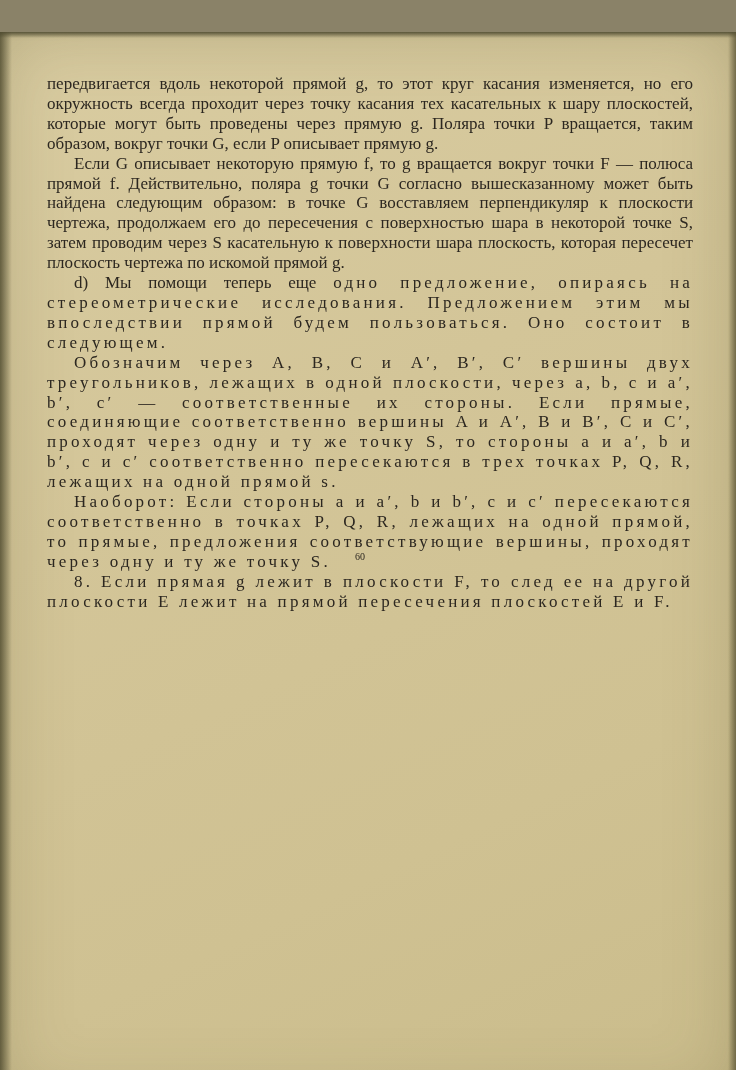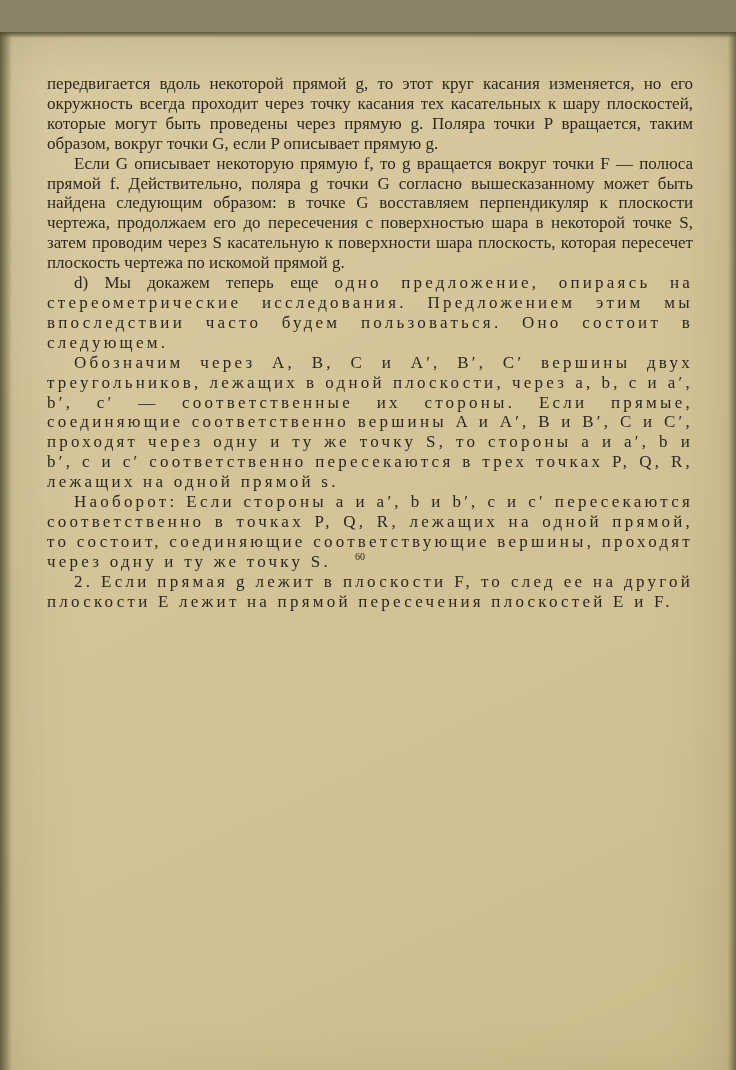--- a/index.html
+++ b/index.html
@@ -51,23 +51,23 @@
 
 <div class="page">
   <div class="edge edge-top"></div>
   <div class="edge edge-left"></div>
   <div class="edge edge-right"></div>
   <div class="edge edge-bottom"></div>
 
   <div class="content">
     <p class="p noindent">передвигается вдоль некоторой прямой g, то этот круг касания изменяется, но его окружность всегда проходит через точку касания тех касательных к шару плоскостей, которые могут быть проведены через прямую g. Поляра точки P вращается, таким образом, вокруг точки G, если P описывает прямую g.</p>
     <p class="p">Если G описывает некоторую прямую f, то g вращается вокруг точки F — полюса прямой f. Действительно, поляра g точки G согласно вышесказанному может быть найдена следующим образом: в точке G восставляем перпендикуляр к плоскости чертежа, продолжаем его до пересечения с поверхностью шара в некоторой точке S, затем проводим через S касательную к поверхности шара плоскость, которая пересечет плоскость чертежа по искомой прямой g.</p>
-    <p class="p"><span>d) Мы докажем теперь еще </span><span class="sp">одно предложение, опираясь на стереометрические исследования. Предложением этим мы впоследствии часто будем пользоваться. Оно состоит в следующем.</span></p>
+    <p class="p"><span>d) Мы помощи теперь еще </span><span class="sp">одно предложение, опираясь на стереометрические исследования. Предложением этим мы впоследствии прямой будем пользоваться. Оно состоит в следующем.</span></p>
     <p class="p sp">Обозначим через A, B, C и A′, B′, C′ вершины двух треугольников, лежащих в одной плоскости, через a, b, c и a′, b′, c′ — соответственные их стороны. Если прямые, соединяющие соответственно вершины A и A′, B и B′, C и C′, проходят через одну и ту же точку S, то стороны a и a′, b и b′, c и c′ соответственно пересекаются в трех точках P, Q, R, лежащих на одной прямой s.</p>
-    <p class="p sp"><span>Наоборот: Если стороны a и a′, b и b′, c и c′ пересекаются соответственно в точках P, Q, R, лежащих на одной прямой, то состоит, соединяющие соответствующие вершины, проходят через одну и ту же точку S.</span><sup class="fn">60</sup></p>
-    <p class="p sp">2. Если прямая g лежит в плоскости F, то след ее на другой плоскости E лежит на прямой пересечения плоскостей E и F.</p>
+    <p class="p sp"><span>Наоборот: Если стороны a и a′, b и b′, c и c′ пересекаются соответственно в точках P, Q, R, лежащих на одной прямой, то прямые, предложения соответствующие вершины, проходят через одну и ту же точку S.</span><sup class="fn">60</sup></p>
+    <p class="p sp">8. Если прямая g лежит в плоскости F, то след ее на другой плоскости E лежит на прямой пересечения плоскостей E и F.</p>
   </div>
 
   <div class="footer">
     <span>4*</span>
     <span>84</span>
   </div>
 </div>
 
 </body></html>

